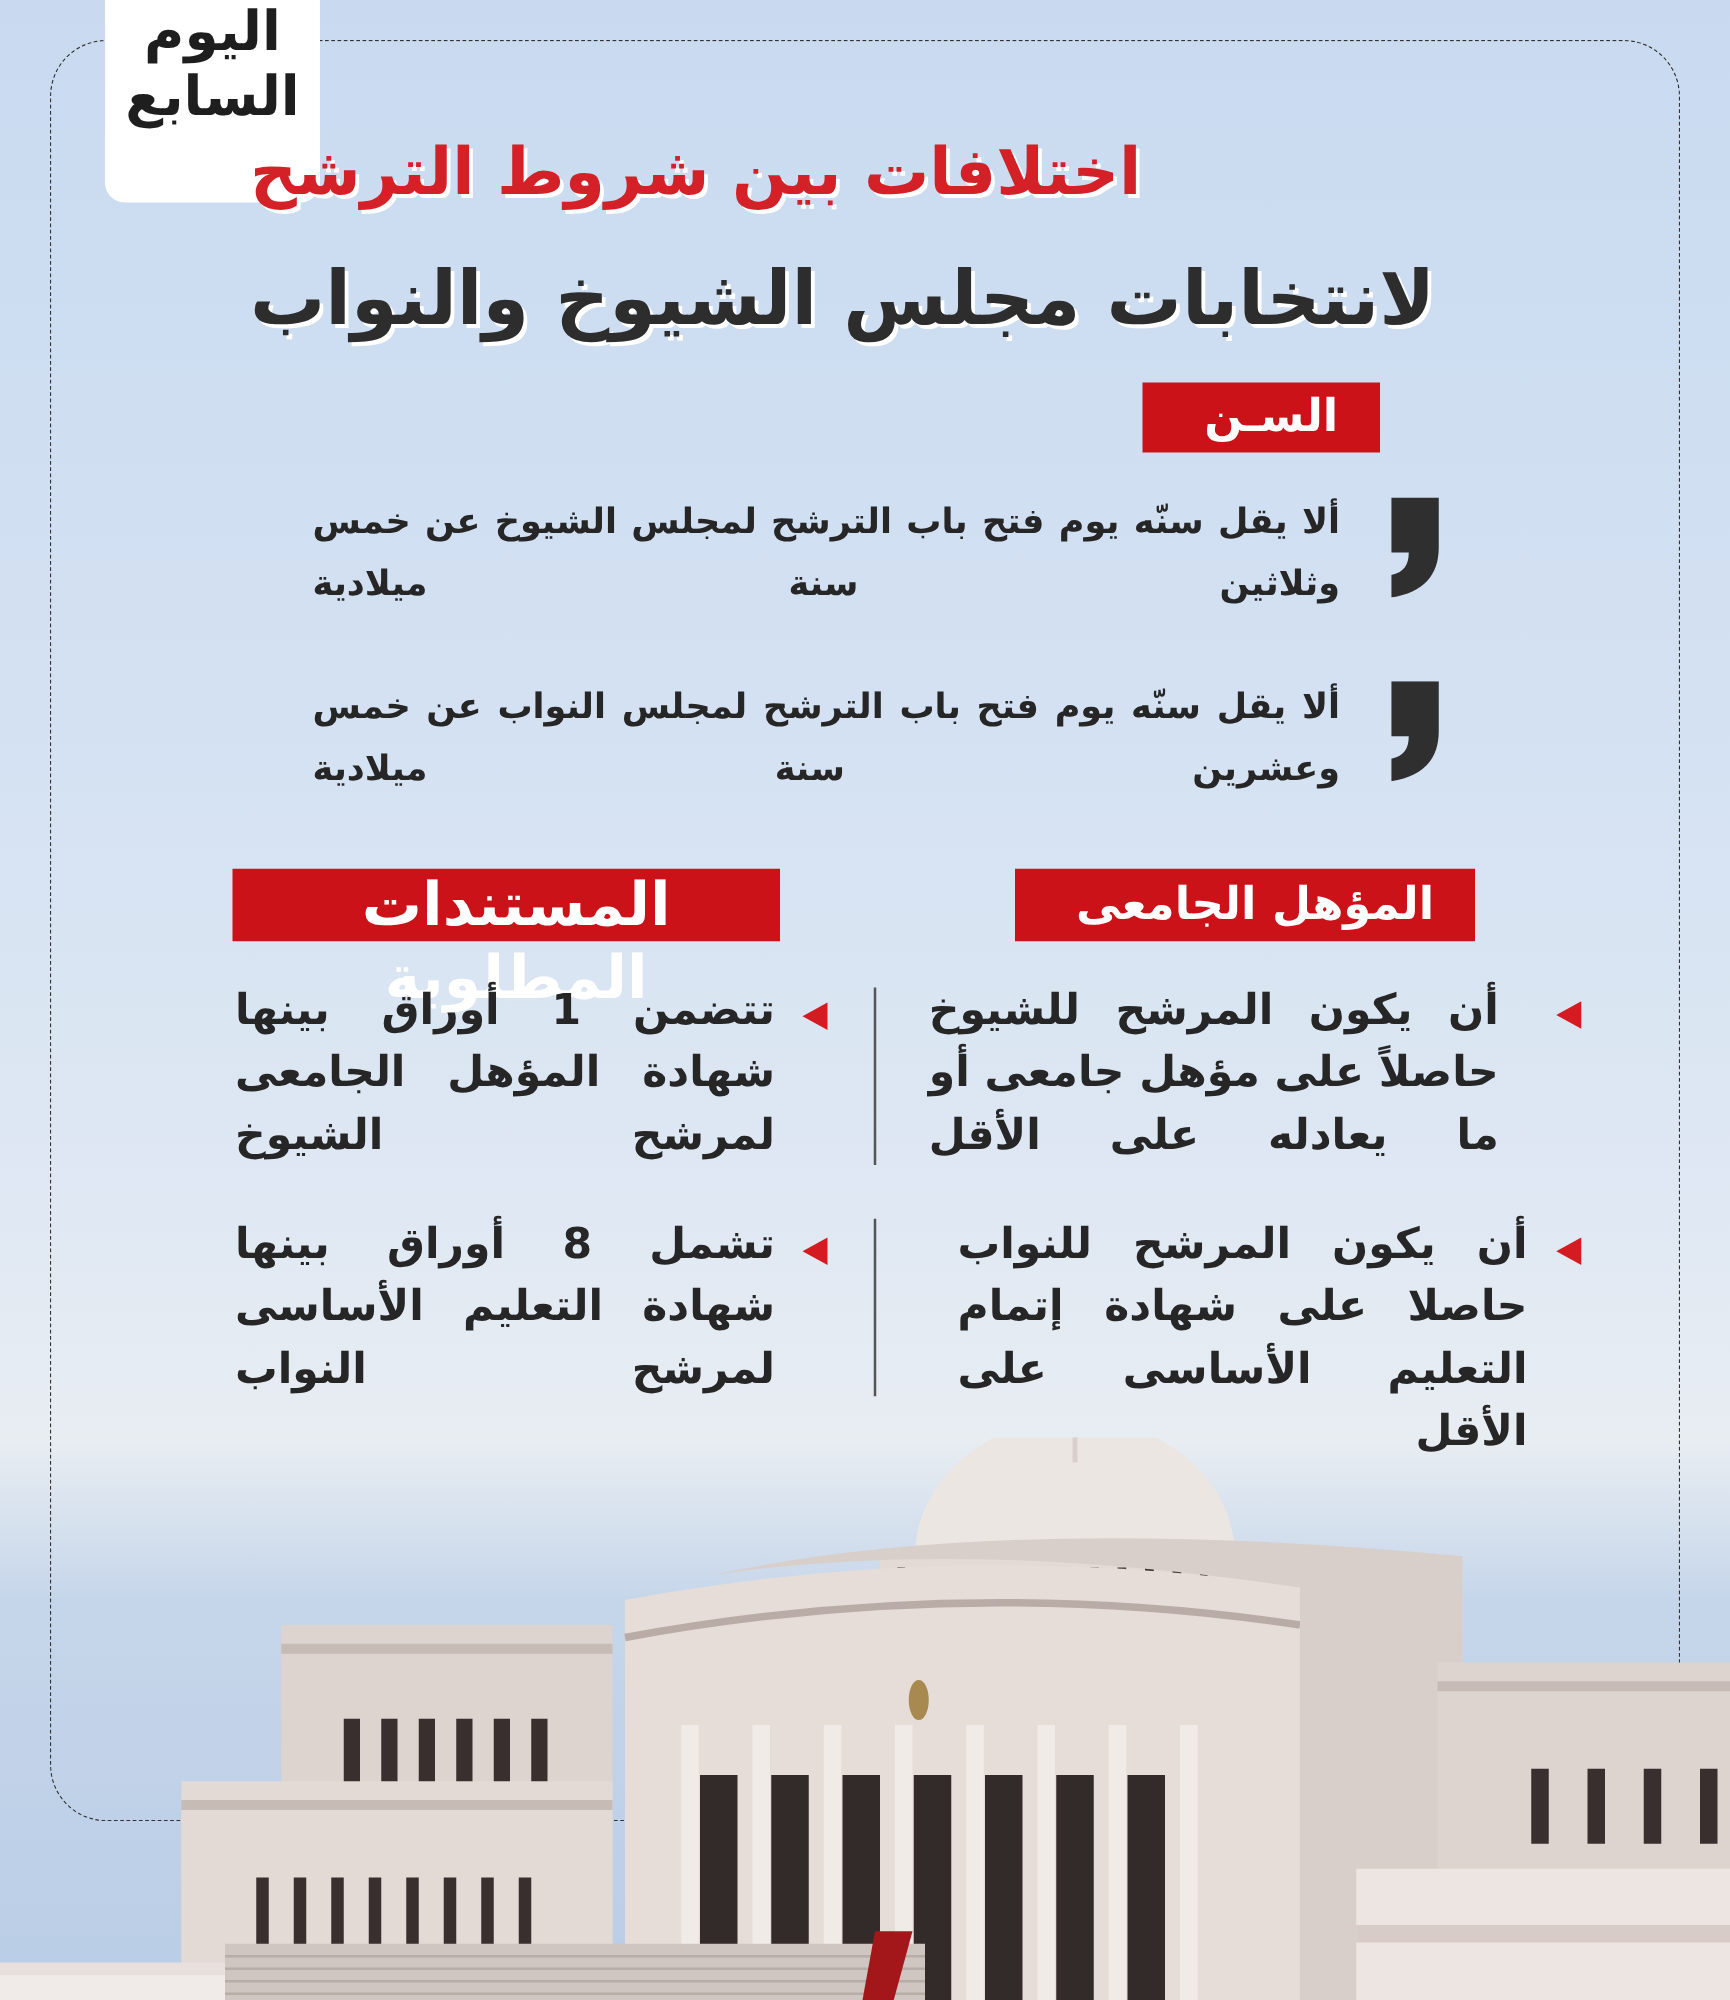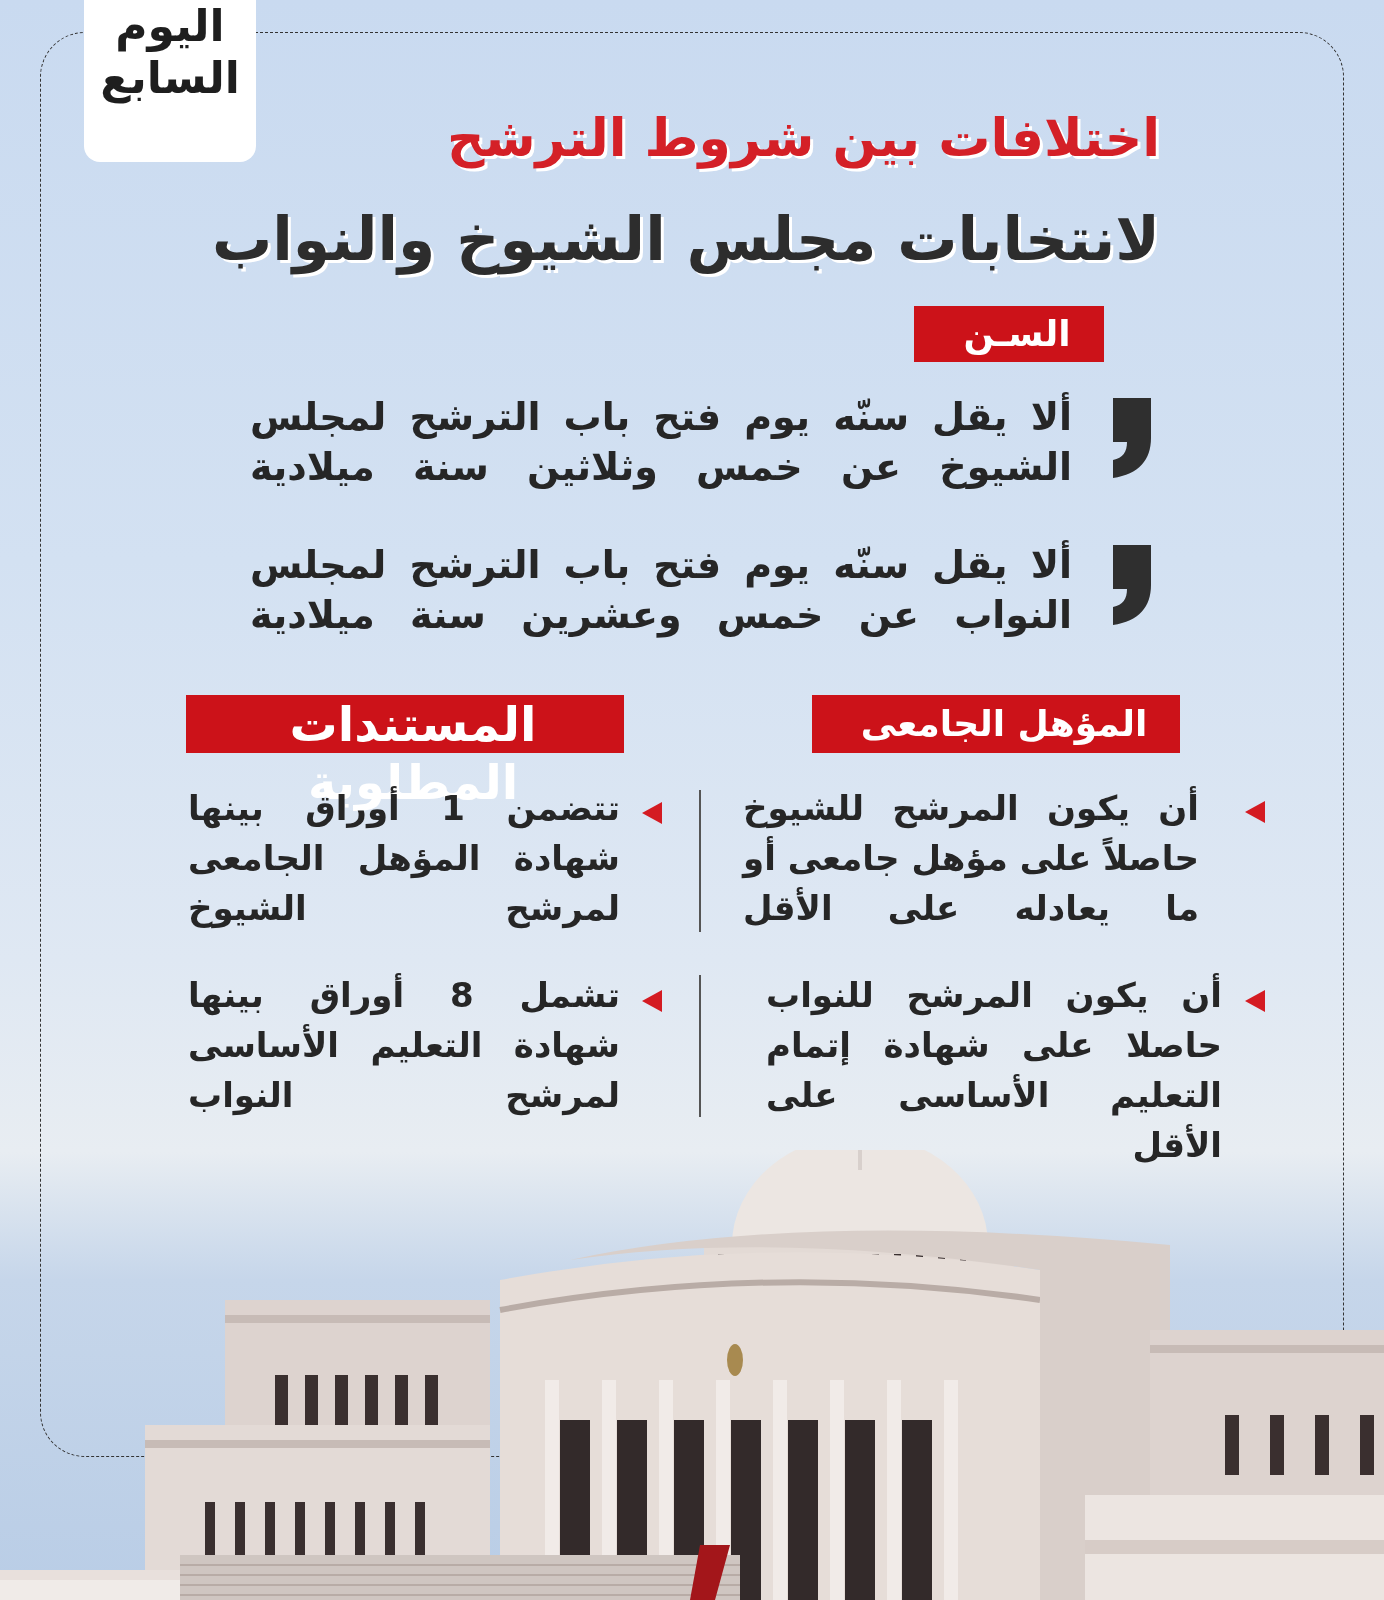--- a/index.html
+++ b/index.html
@@ -16,40 +16,40 @@
     position:absolute; left:84px; top:0; width:172px; height:162px;
     background:#fff; border-radius:0 0 16px 16px;
     display:flex; flex-direction:column; align-items:center; 
     direction:rtl;
   }
   .logo .l1, .logo .l2 {
     font-family:"DejaVu Sans", sans-serif; font-weight:bold; font-size:44px; line-height:52px;
   }
   .logo .dark { color:#1e1e1e; }
   .title {
-    position:absolute; left:200px; width:960px; text-align:right; direction:rtl;
+    position:absolute; left:200px; width:960px; text-align:left; direction:rtl;
     font-weight:bold;
   }
   .title.t1 { top:108px; font-size:52px; color:#d42027; text-shadow:3px 3px 0 #fff; }
   .title.t2 { top:204px; font-size:60px; color:#2d2d2d; text-shadow:3px 3px 0 #fff; }
   .label {
     position:absolute; background:#cc1219; color:#fff; font-weight:bold;
     direction:rtl; text-align:center; box-sizing:border-box;padding-left:16px;
   }
   .label.age { left:914px; top:306px; width:190px; height:56px; font-size:36px; line-height:56px; }
   .label.qual { left:812px; top:695px; width:368px; height:58px; font-size:36px; line-height:58px; }
   .label.docs { left:186px; top:695px; width:438px; height:58px; font-size:48px; line-height:58px; }
   .quote-mark {
     position:absolute; left:1113px; width:40px; height:80px;
   }
   .para {
     position:absolute; direction:rtl; text-align:justify; text-align-last:justify;
     color:#262626; font-weight:bold;
   }
-  .para.age { left:250px; width:822px; font-size:38px; line-height:50px; }
+  .para.age { left:250px; width:822px; font-size:28px; line-height:50px; }
   .para.col { font-size:34px; line-height:50px; }
   .bullet {
     position:absolute; width:0; height:0;
     border-top:11px solid transparent; border-bottom:11px solid transparent;
     border-right:20px solid #d41b22;
   }
   .vline { position:absolute; left:699px; width:2px; background:#555; }
   .building { position:absolute; left:0; top:1150px; width:1384px; height:450px; }
 </style>
 </head>

